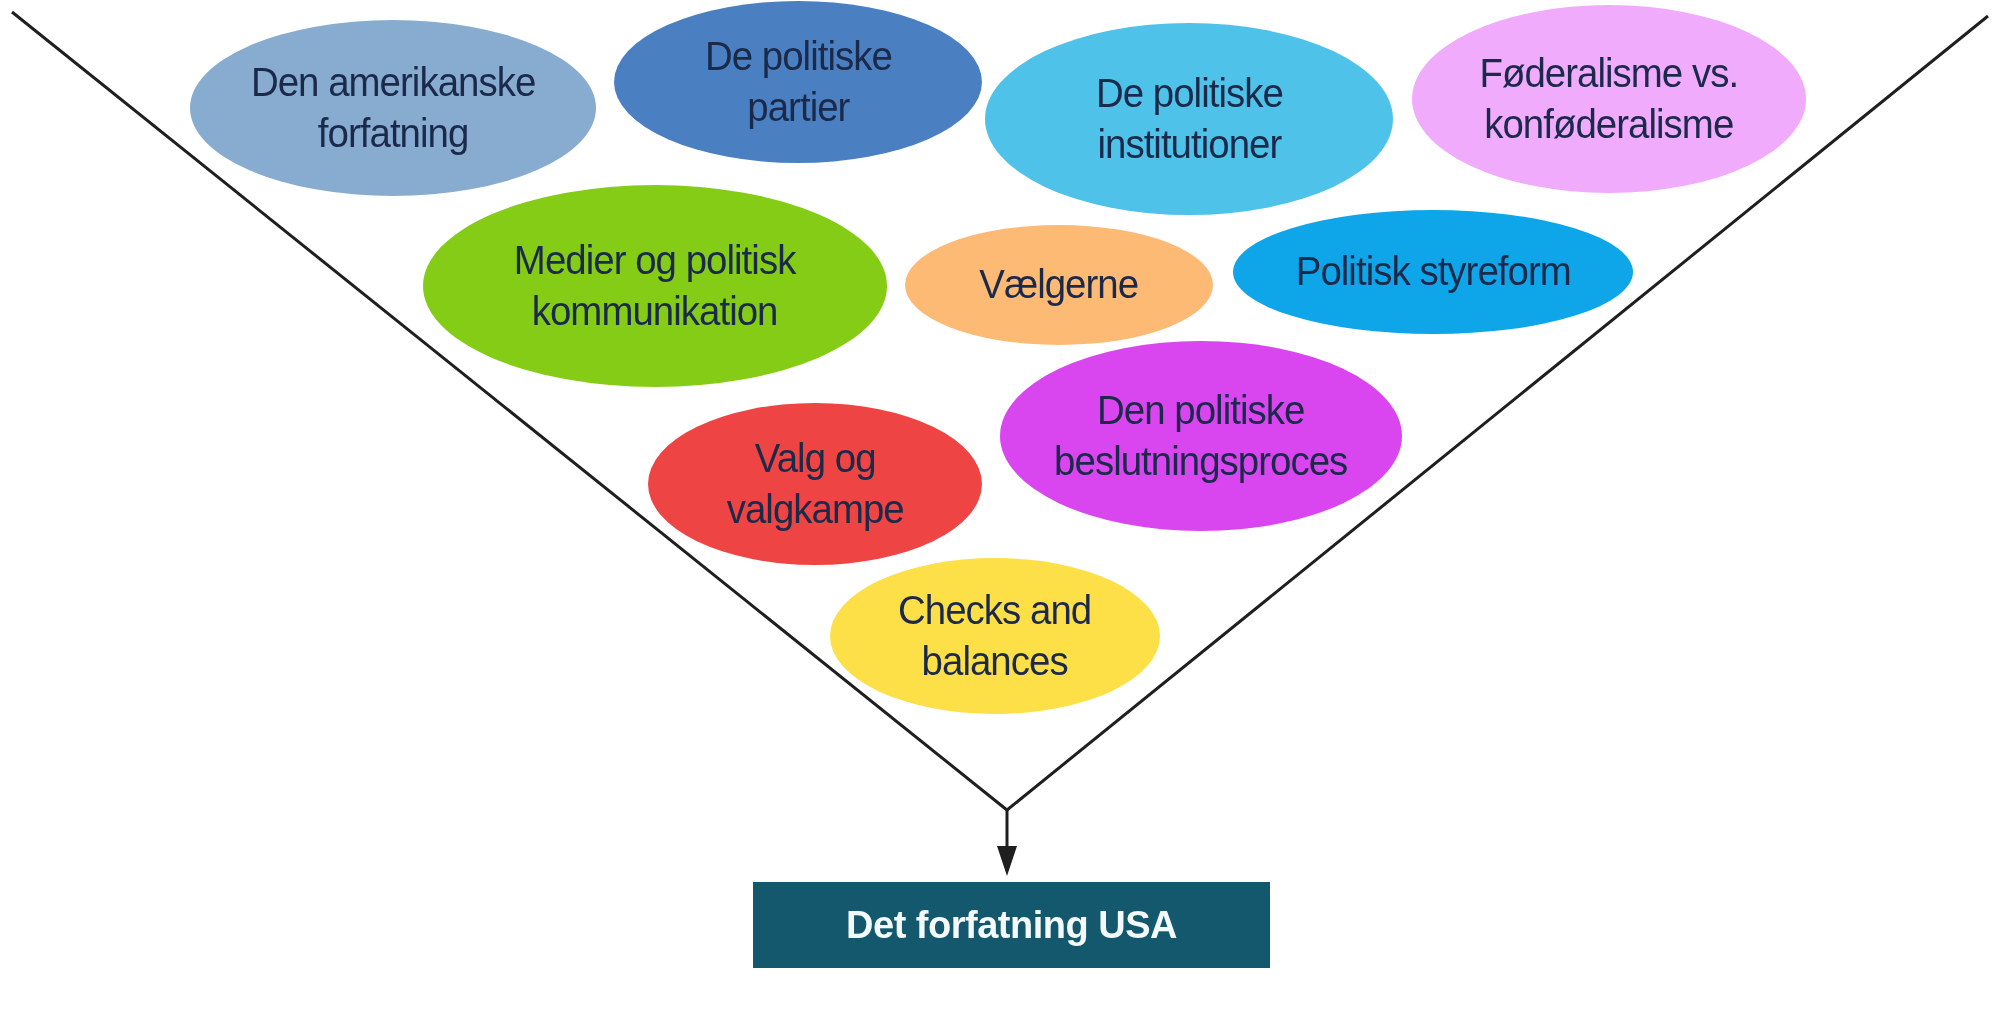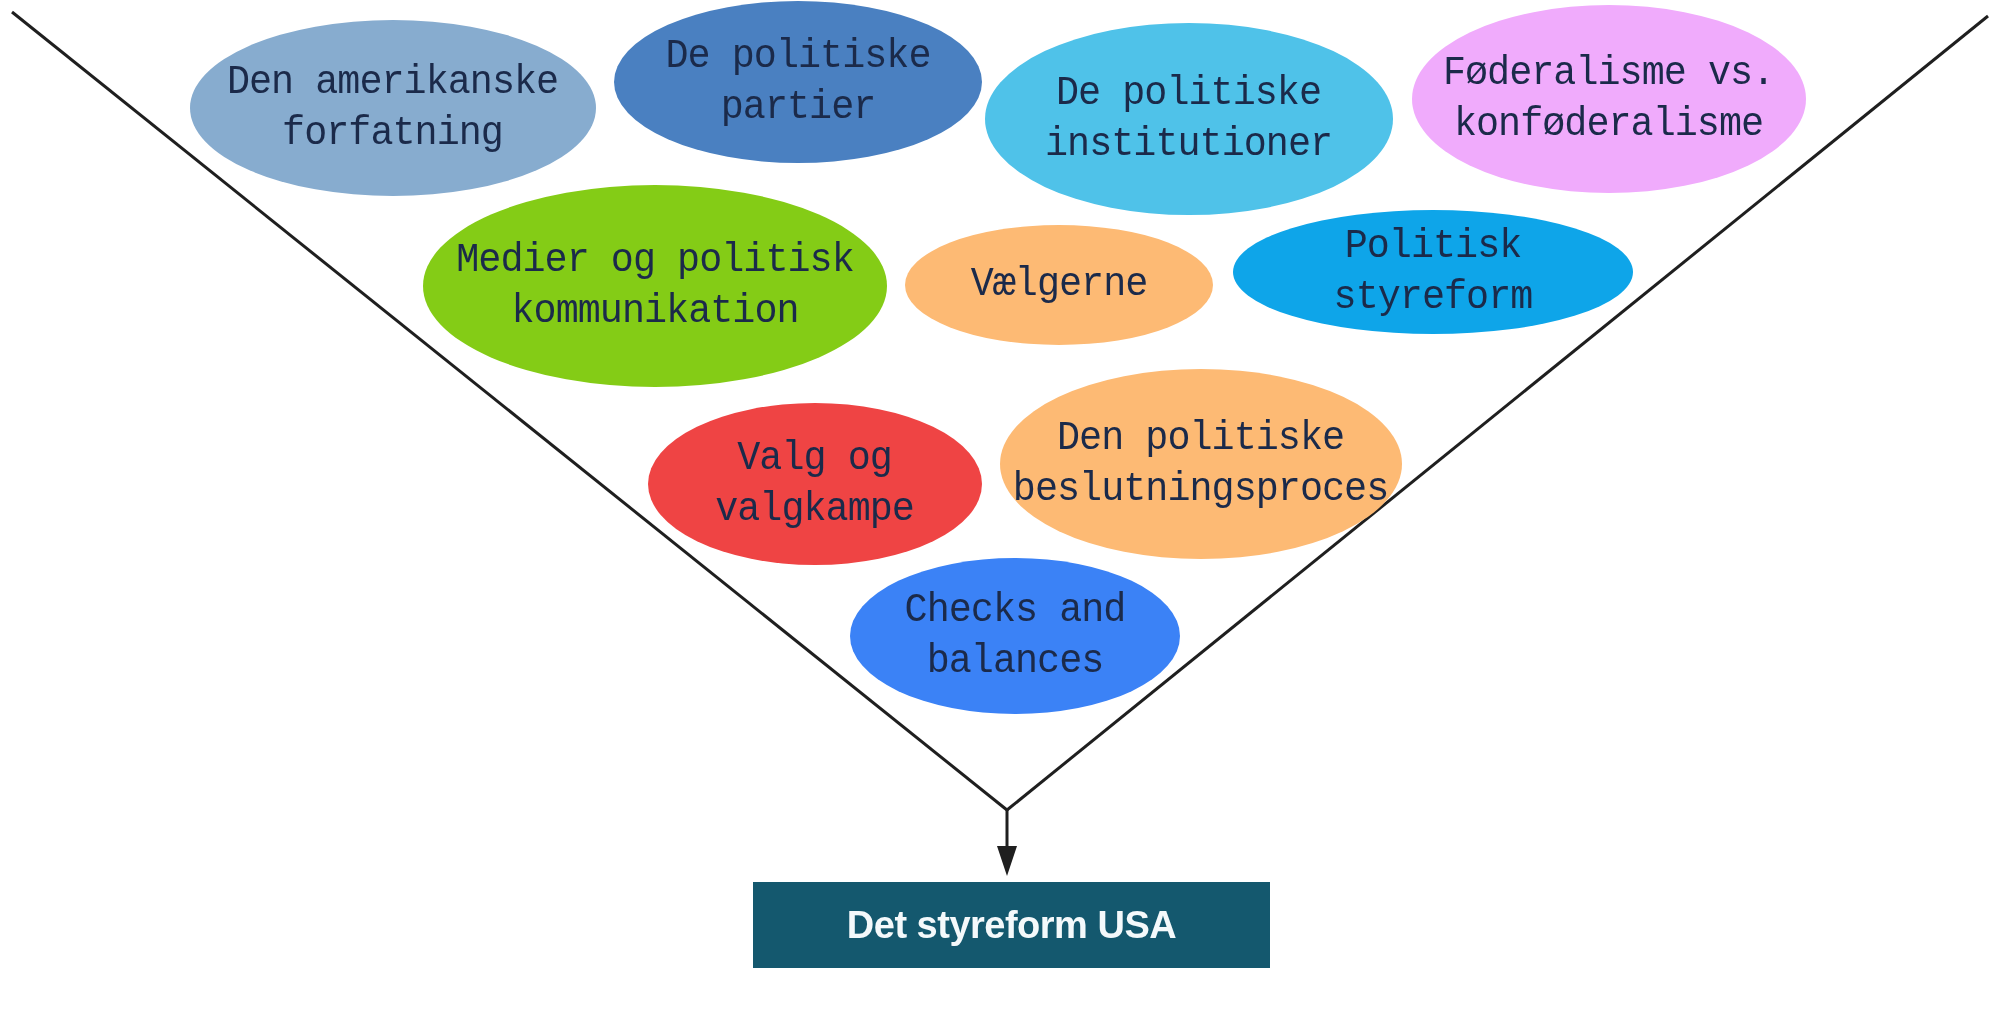--- a/index.html
+++ b/index.html
@@ -58,21 +58,21 @@
 
 <div class="canvas">
 
   <svg class="funnel-svg" viewBox="0 0 2000 1010" xmlns="http://www.w3.org/2000/svg">
     <line x1="12" y1="12" x2="1007" y2="810" stroke="#1f1f1f" stroke-width="3"></line>
     <line x1="1988" y1="16" x2="1007" y2="810" stroke="#1f1f1f" stroke-width="3"></line>
     <line x1="1007" y1="810" x2="1007" y2="849" stroke="#1f1f1f" stroke-width="3"></line>
     <polygon points="997,846 1017,846 1007,876" fill="#1f1f1f"></polygon>
   </svg>
 
-  <div class="topics-layer" style="color: rgb(27, 42, 74); font-family: Liberation Mono, monospace;">
+  <div class="topics-layer" style="color: rgb(27, 42, 74);">
       <div class="topic" style="left: 190px; top: 20px; width: 406px; height: 176px; background: rgb(135, 172, 207);">
         <span class="topic-label">Den amerikanske
 forfatning</span>
       </div>
       <div class="topic" style="left: 614px; top: 1px; width: 368px; height: 162px; background: rgb(74, 128, 193);">
         <span class="topic-label">De politiske
 partier</span>
       </div>
       <div class="topic" style="left: 985px; top: 23px; width: 408px; height: 192px; background: rgb(79, 194, 233);">
         <span class="topic-label">De politiske
@@ -89,27 +89,27 @@
       <div class="topic" style="left: 905px; top: 225px; width: 308px; height: 120px; background: #fdba74;">
         <span class="topic-label">Vælgerne</span>
       </div>
       <div class="topic" style="left: 1233px; top: 210px; width: 400px; height: 124px; background: #0ea5e9;">
         <span class="topic-label">Politisk styreform</span>
       </div>
       <div class="topic" style="left: 648px; top: 403px; width: 334px; height: 162px; background: #ef4444;">
         <span class="topic-label">Valg og
 valgkampe</span>
       </div>
-      <div class="topic" style="left: 1000px; top: 369px; width: 402px; height: 190px; background: #fdba74;">
+      <div class="topic" style="left: 1000px; top: 341px; width: 402px; height: 190px; background: #d946ef;">
         <span class="topic-label">Den politiske
 beslutningsproces</span>
       </div>
-      <div class="topic" style="left: 850px; top: 558px; width: 330px; height: 156px; background: #3b82f6;">
+      <div class="topic" style="left: 830px; top: 558px; width: 330px; height: 156px; background: #fde047;">
         <span class="topic-label">Checks and
 balances</span>
       </div>
     </div>
 
   <div class="result-box" style="left: 753px; top: 882px; width: 517px; height: 86px; background: rgb(20, 88, 110); color: rgb(244, 249, 251);">
-    <span class="result-label">Det styreform USA</span>
+    <span class="result-label">Det forfatning USA</span>
   </div>
 
 </div>
 
 </body></html>

